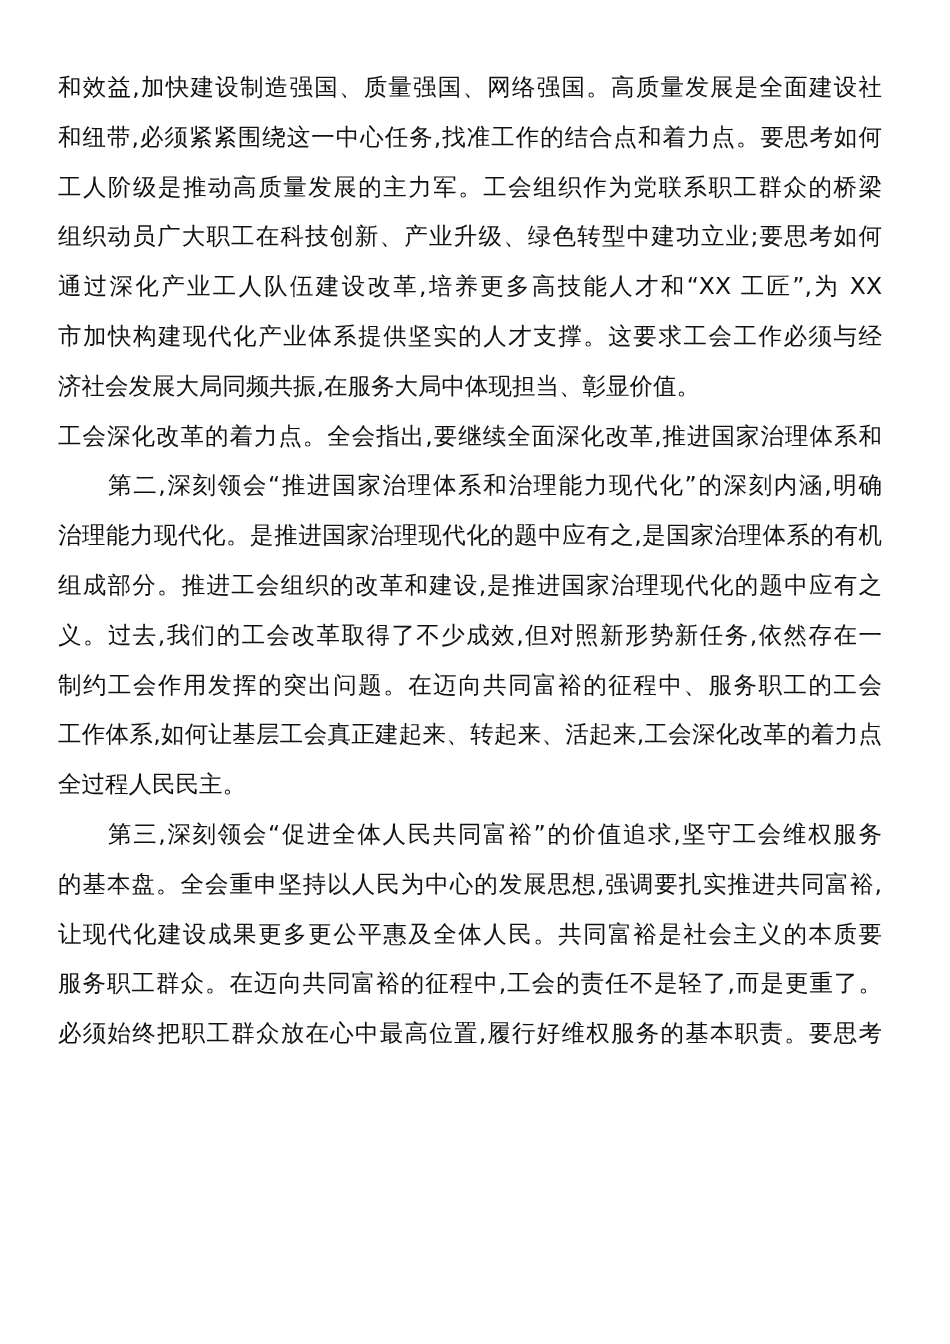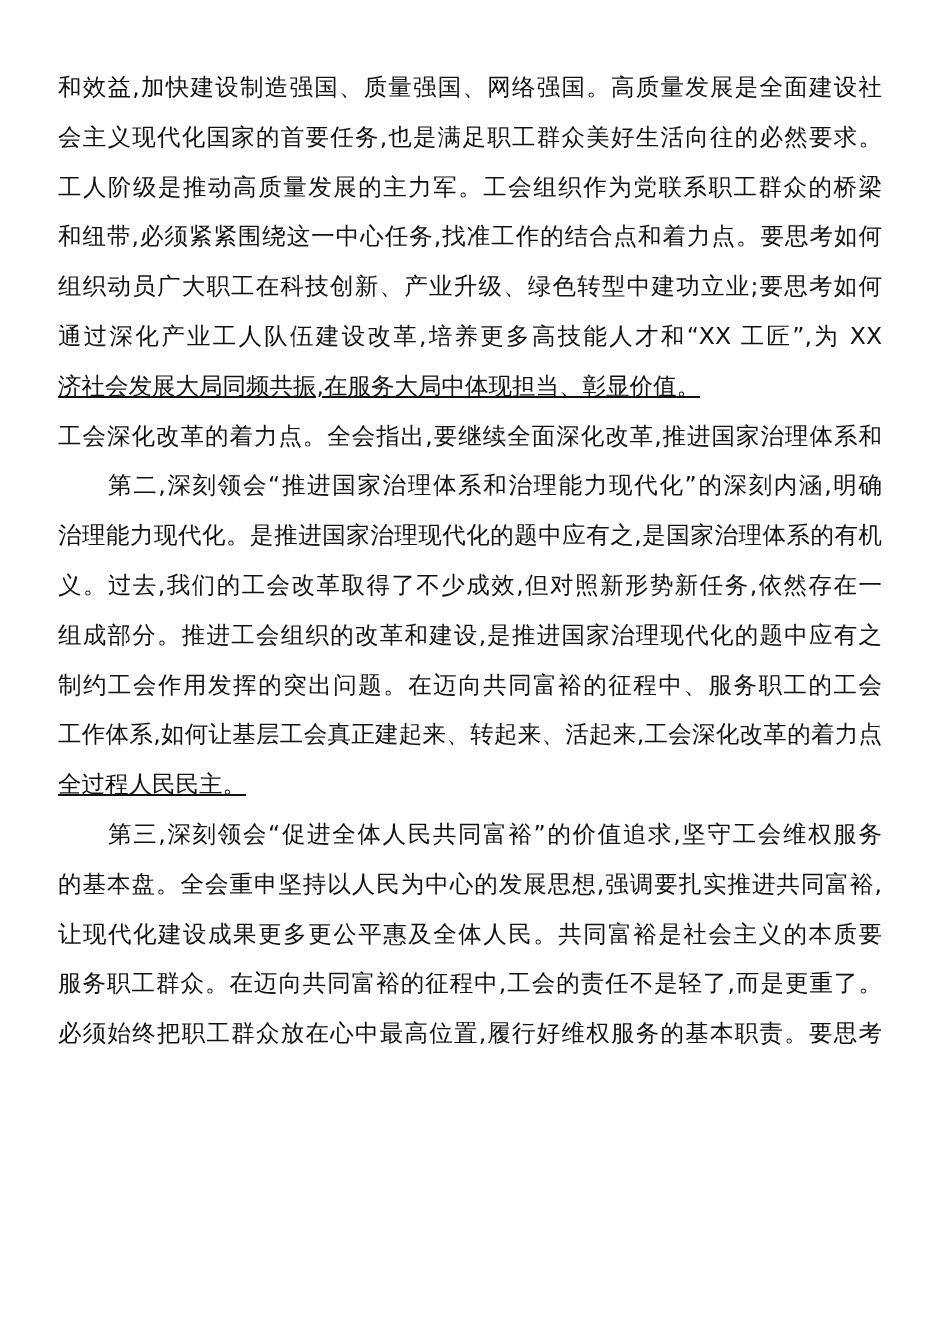--- a/index.html
+++ b/index.html
@@ -26,48 +26,47 @@
     line-height: 49.8px;
     font-size: 23.5px;
     white-space: nowrap;
     text-align: justify;
     text-align-last: justify;
     overflow: hidden;
     letter-spacing: 0;
   }
   .line.last {
     text-align-last: left;
-    text-decoration: underline;
   }
   .line.indent {
     padding-left: 50px;
   }
   .para { margin: 0; padding: 0; }
 </style>
 </head>
 <body>
 
 <div class="page">
 
   <div class="para">
     <div class="line">和效益,加快建设制造强国、质量强国、网络强国。高质量发展是全面建设社</div>
-    <div class="line">会主义现代化国家的首要任务,也是满足职工群众美好生活向往的必然要求。</div>
+    <div class="line">和纽带,必须紧紧围绕这一中心任务,找准工作的结合点和着力点。要思考如何</div>
     <div class="line">工人阶级是推动高质量发展的主力军。工会组织作为党联系职工群众的桥梁</div>
-    <div class="line">和纽带,必须紧紧围绕这一中心任务,找准工作的结合点和着力点。要思考如何</div>
     <div class="line">组织动员广大职工在科技创新、产业升级、绿色转型中建功立业;要思考如何</div>
     <div class="line">通过深化产业工人队伍建设改革,培养更多高技能人才和“XX 工匠”,为 XX</div>
+    <div class="line">市加快构建现代化产业体系提供坚实的人才支撑。这要求工会工作必须与经</div>
     <div class="line last">济社会发展大局同频共振,在服务大局中体现担当、彰显价值。</div>
   </div>
 
   <div class="para">
     <div class="line">工会深化改革的着力点。全会指出,要继续全面深化改革,推进国家治理体系和</div>
     <div class="line indent">第二,深刻领会“推进国家治理体系和治理能力现代化”的深刻内涵,明确</div>
     <div class="line">治理能力现代化。是推进国家治理现代化的题中应有之,是国家治理体系的有机</div>
+    <div class="line">组成部分。推进工会组织的改革和建设,是推进国家治理现代化的题中应有之</div>
     <div class="line">义。过去,我们的工会改革取得了不少成效,但对照新形势新任务,依然存在一</div>
-    <div class="line">组成部分。推进工会组织的改革和建设,是推进国家治理现代化的题中应有之</div>
     <div class="line">制约工会作用发挥的突出问题。在迈向共同富裕的征程中、服务职工的工会</div>
     <div class="line">工作体系,如何让基层工会真正建起来、转起来、活起来,工会深化改革的着力点</div>
     <div class="line last">全过程人民民主。</div>
   </div>
 
   <div class="para">
     <div class="line indent">第三,深刻领会“促进全体人民共同富裕”的价值追求,坚守工会维权服务</div>
     <div class="line">的基本盘。全会重申坚持以人民为中心的发展思想,强调要扎实推进共同富裕,</div>
     <div class="line">让现代化建设成果更多更公平惠及全体人民。共同富裕是社会主义的本质要</div>
     <div class="line">服务职工群众。在迈向共同富裕的征程中,工会的责任不是轻了,而是更重了。</div>

